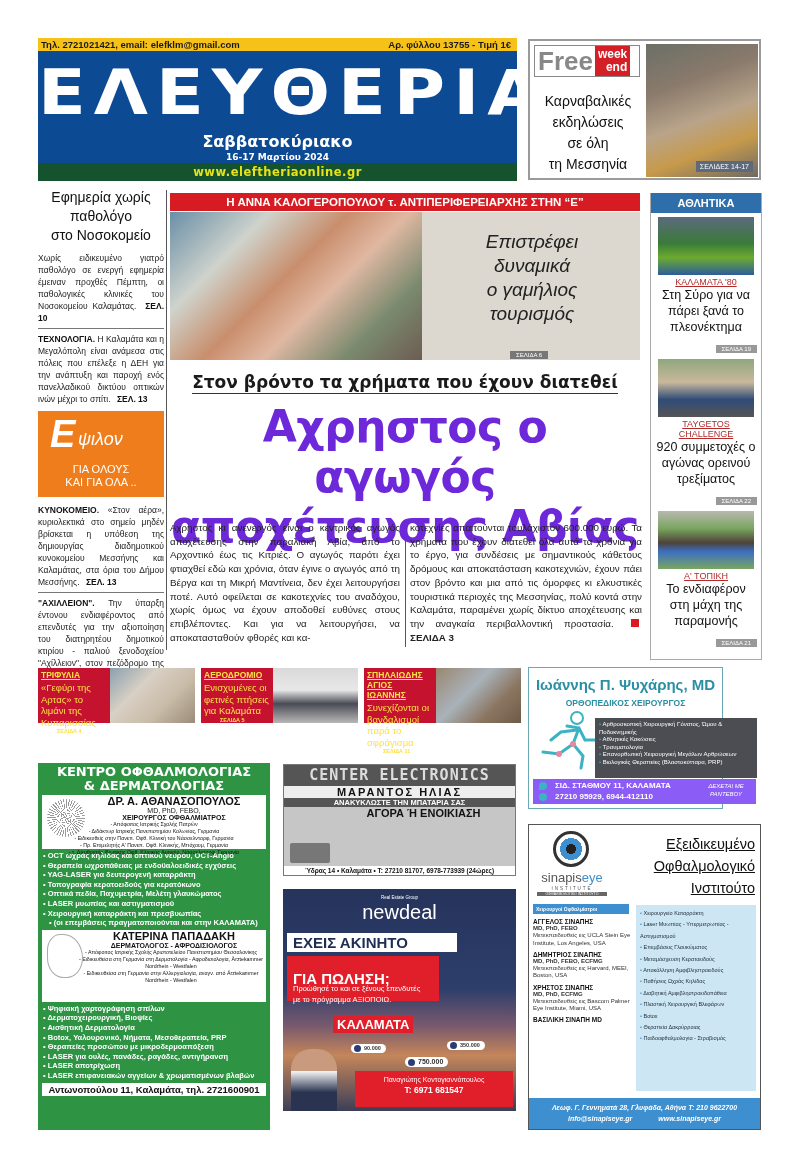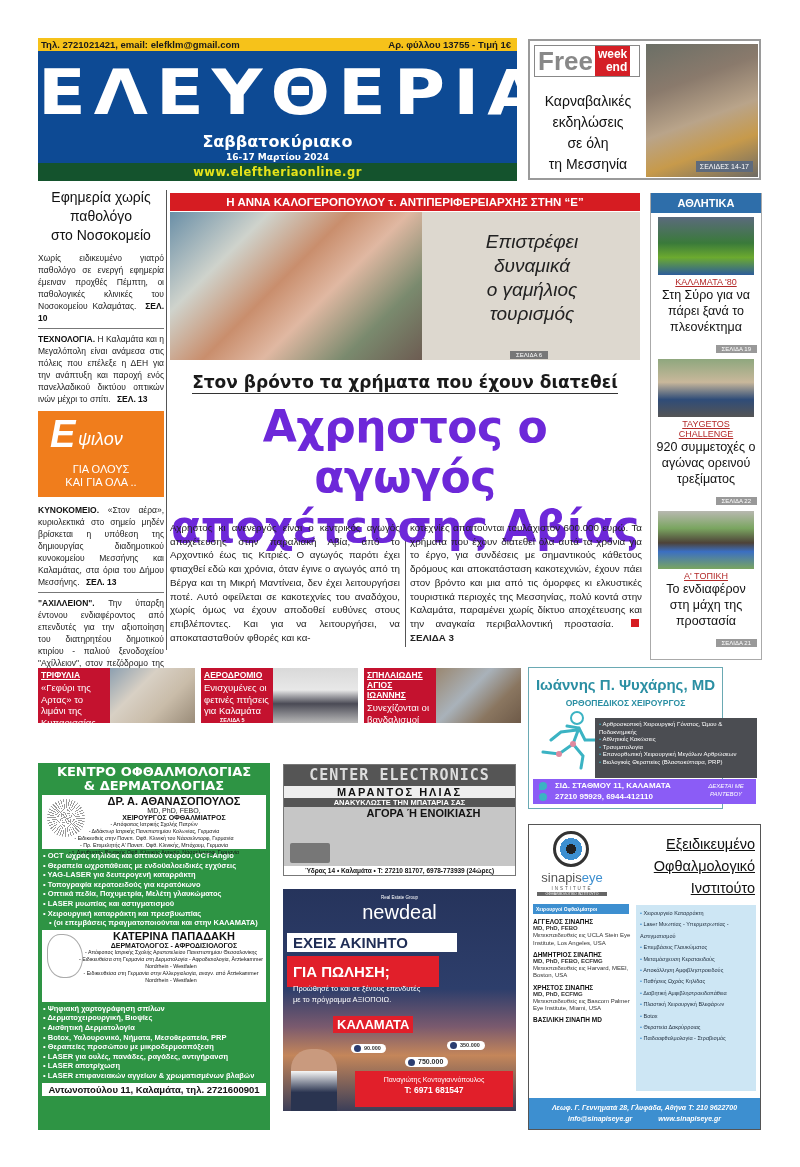--- a/index.html
+++ b/index.html
@@ -58,21 +58,21 @@
   #sports .hdr { background: #2e6eaa; color: #fff; font-weight: bold; font-size: 11px; text-align: center; height: 20px; line-height: 20px; }
   .sp-item { position: relative; padding: 0 4px; }
   .sp-photo { height: 58px; margin: 4px 3px 2px; }
   .sp-kick { text-align: center; font-size: 9px; color: #b32a2a; text-decoration: underline; }
   .sp-title { text-align: center; font-size: 12.5px; line-height: 16px; color: #111; }
   .sp-pg { text-align: right; margin: 2px 0; }
   .sp-pg span { background: #999; color: #fff; font-size: 6px; padding: 1px 6px; }
 
   
   .teaser { top: 668px; width: 157px; height: 55px; }
-  .teaser .txt { position: absolute; left: 0; top: 0; width: 72px; height: 55px; background: #c4122f; color: #ffffff; padding: 2px 3px; }
+  .teaser .txt { position: absolute; left: 0; top: 0; width: 72px; height: 55px; background: #c4122f; color: #fde047; padding: 2px 3px; }
   .teaser .kick { font-size: 8.5px; font-weight: bold; text-decoration: underline; }
   .teaser .hl { font-size: 9.5px; line-height: 11.5px; margin-top: 2px; }
   .teaser .pg { font-size: 5.5px; font-weight: bold; margin-left: 16px; }
   .teaser .img { position: absolute; left: 72px; top: 0; width: 85px; height: 55px; }
 
   
   #ortho { left: 528px; top: 667px; width: 195px; height: 142px; border: 1px solid #6aa9b3; background: #fff; }
   #ortho .name { position: absolute; top: 8px; width: 100%; text-align: center; color: #2b8fa3; font-size: 15px; font-weight: bold; }
   #ortho .role { position: absolute; top: 30px; width: 100%; text-align: center; color: #2b8fa3; font-size: 8.5px; font-weight: bold; }
   #ortho .runner { position: absolute; left: 8px; top: 42px; width: 70px; height: 60px; }
@@ -106,21 +106,21 @@
   #electronics .t4 { margin: 3px 6px; background: #555; color: #fff; text-align: center; font-size: 11px; font-weight: bold; line-height: 13px; padding: 1px 0; }
   #electronics .t5 { margin-left: 48px; text-align: center; font-size: 11px; font-weight: bold; color: #111; }
   #electronics .t6 { position: absolute; bottom: 0; left: 0; width: 100%; background: #fff; text-align: center; font-size: 6.5px; font-weight: bold; color: #111; padding: 1px 0; }
   #electronics .battery { position: absolute; left: 6px; top: 78px; width: 40px; height: 20px; background: #777; border-radius: 2px; }
 
   
   #newdeal { left: 283px; top: 889px; width: 233px; height: 222px; background: linear-gradient(180deg, #26345c 0%, #2d3e6b 45%, #7a5a6e 62%, #c4865a 75%, #3b3e58 100%); color: #fff; }
   #newdeal .grp { position: absolute; top: 6px; width: 100%; text-align: center; font-size: 4.5px; }
   #newdeal .brand { position: absolute; top: 12px; width: 100%; text-align: center; font-size: 20px; }
   #newdeal .q1 { position: absolute; left: 4px; top: 44px; width: 170px; background: #fff; color: #1f2d55; font-size: 15px; font-weight: bold; padding: 1px 6px; }
-  #newdeal .q2 { position: absolute; left: 4px; top: 67px; width: 152px; background: #e11f2a; color: #fff; font-size: 15px; font-weight: bold; padding: 7px 6px; }
+  #newdeal .q2 { position: absolute; left: 4px; top: 67px; width: 152px; background: #e11f2a; color: #fff; font-size: 15px; font-weight: bold; padding: 14px 6px; }
   #newdeal .promo { position: absolute; left: 10px; top: 94px; width: 200px; font-size: 7.5px; line-height: 11px; }
   #newdeal .city { position: absolute; left: 50px; top: 127px; background: #e11f2a; color: #fff; font-size: 13px; font-weight: bold; padding: 1px 4px; }
   .price { position: absolute; background: #fff; color: #333; font-size: 5.5px; font-weight: bold; border-radius: 6px; padding: 1px 5px 1px 3px; }
   .price i { display: inline-block; width: 7px; height: 7px; border-radius: 50%; background: #2b3d70; margin-right: 3px; vertical-align: middle; }
   #newdeal .agent { position: absolute; left: 72px; top: 182px; width: 158px; height: 36px; background: #e11f2a; color: #fff; text-align: center; font-size: 7px; line-height: 10px; padding-top: 4px; }
   #newdeal .agent .ph { font-size: 8.5px; font-weight: bold; }
   #newdeal .person { position: absolute; left: 8px; top: 160px; width: 46px; height: 62px; background: linear-gradient(180deg, #c99a7e 0%, #c99a7e 35%, #f4f4f4 36%, #2a3450 70%); border-radius: 20px 20px 0 0; }
 
   
   #sinapis { left: 528px; top: 824px; width: 233px; height: 306px; border: 1px solid #555; background: #fff; }
@@ -238,21 +238,21 @@
   </div>
   <div class="sp-item">
     <div class="sp-photo" style="background:linear-gradient(180deg,#8fa77e 0%,#c9b89b 40%,#2f4c78 70%,#555 100%);"></div>
     <div class="sp-kick">TAYGETOS CHALLENGE</div>
     <div class="sp-title">920 συμμετοχές ο αγώνας ορεινού τρεξίματος</div>
     <div class="sp-pg"><span>ΣΕΛΙΔΑ 22</span></div>
   </div>
   <div class="sp-item">
     <div class="sp-photo" style="background:linear-gradient(180deg,#b8b8b0 0%,#7aa560 30%,#4d4238 55%,#3b6fc2 70%,#7aa560 100%);"></div>
     <div class="sp-kick">Α' ΤΟΠΙΚΗ</div>
-    <div class="sp-title">Το ενδιαφέρον στη μάχη της προστασία</div>
+    <div class="sp-title">Το ενδιαφέρον στη μάχη της παραμονής</div>
     <div class="sp-pg"><span>ΣΕΛΙΔΑ 21</span></div>
   </div>
 </div>
 
 <div class="abs teaser" style="left:38px;">
   <div class="txt">
     <div class="kick">ΤΡΙΦΥΛΙΑ</div>
     <div class="hl">«Γεφύρι της Αρτας» το λιμάνι της Κυπαρισσίας</div>
     <div class="pg">ΣΕΛΙΔΑ 4</div>
   </div>

